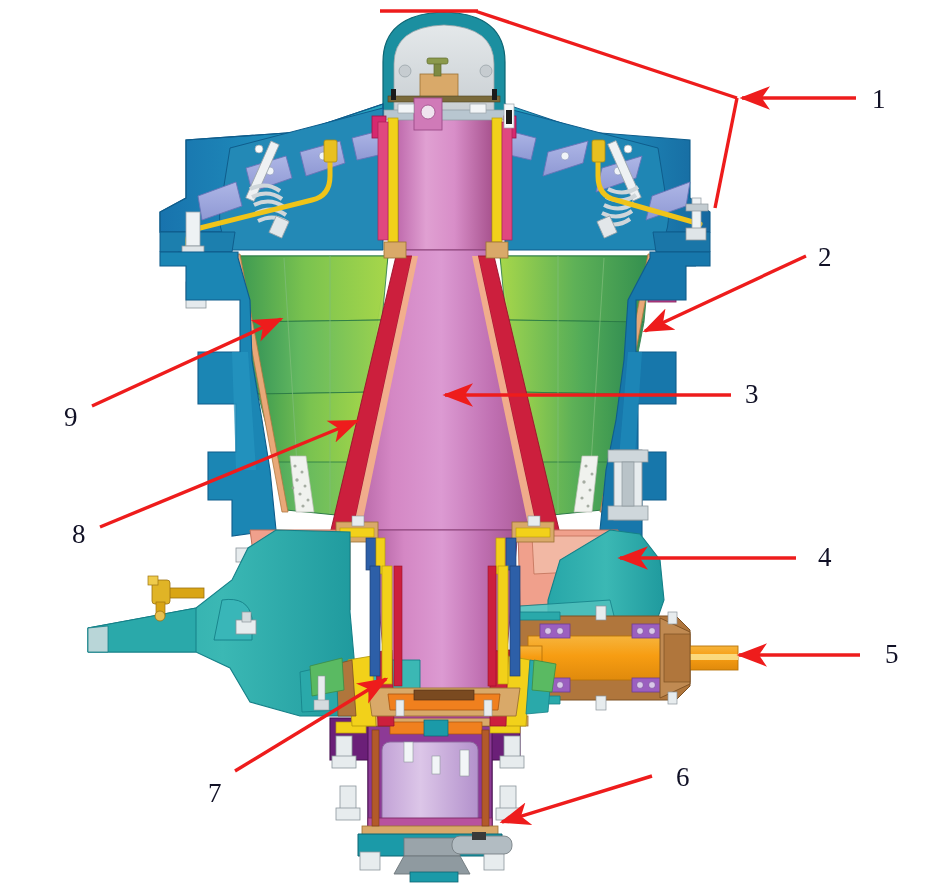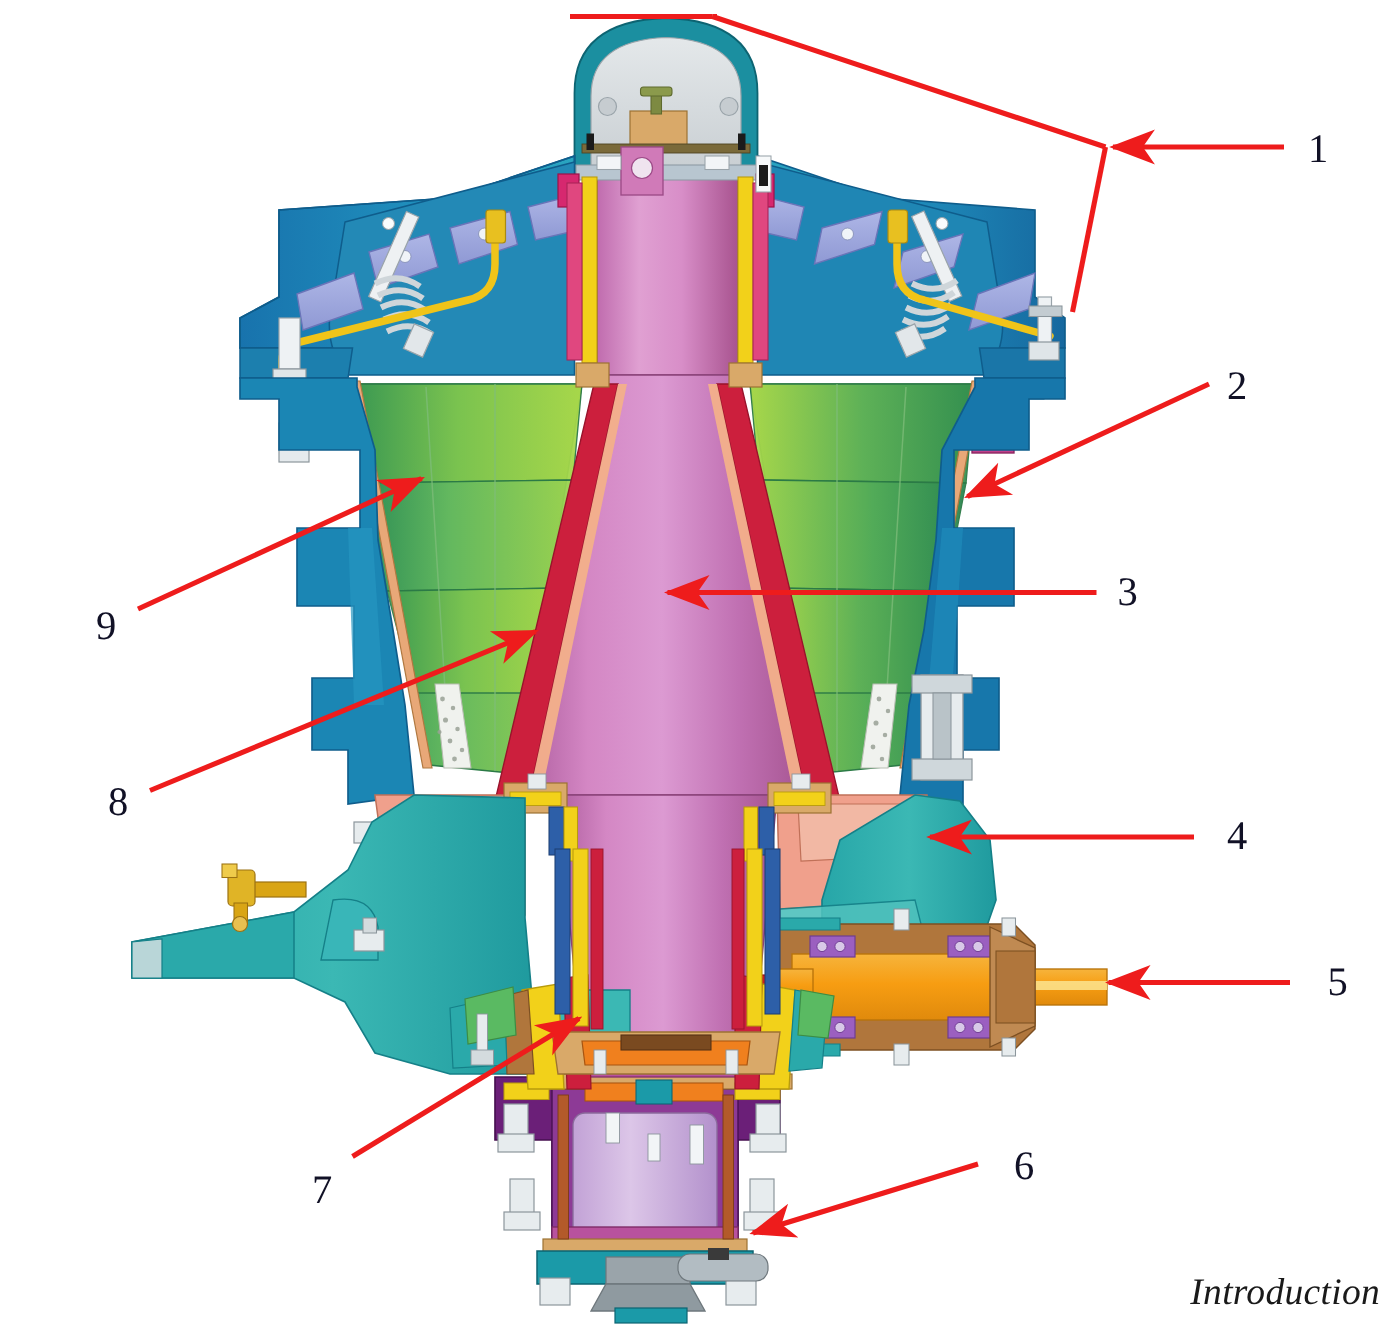--- a/index.html
+++ b/index.html
@@ -527,15 +527,14 @@
   <div class="callout-label" style="left:872px; top:86px;">1</div>
   <div class="callout-label" style="left:818px; top:244px;">2</div>
   <div class="callout-label" style="left:745px; top:381px;">3</div>
   <div class="callout-label" style="left:818px; top:544px;">4</div>
   <div class="callout-label" style="left:885px; top:641px;">5</div>
   <div class="callout-label" style="left:676px; top:764px;">6</div>
   <div class="callout-label" style="left:208px; top:780px;">7</div>
   <div class="callout-label" style="left:72px; top:521px;">8</div>
   <div class="callout-label" style="left:64px; top:404px;">9</div>
 
-  <div id="footer-label">Introduction</div>
 
 </div>
 
 </body></html>

